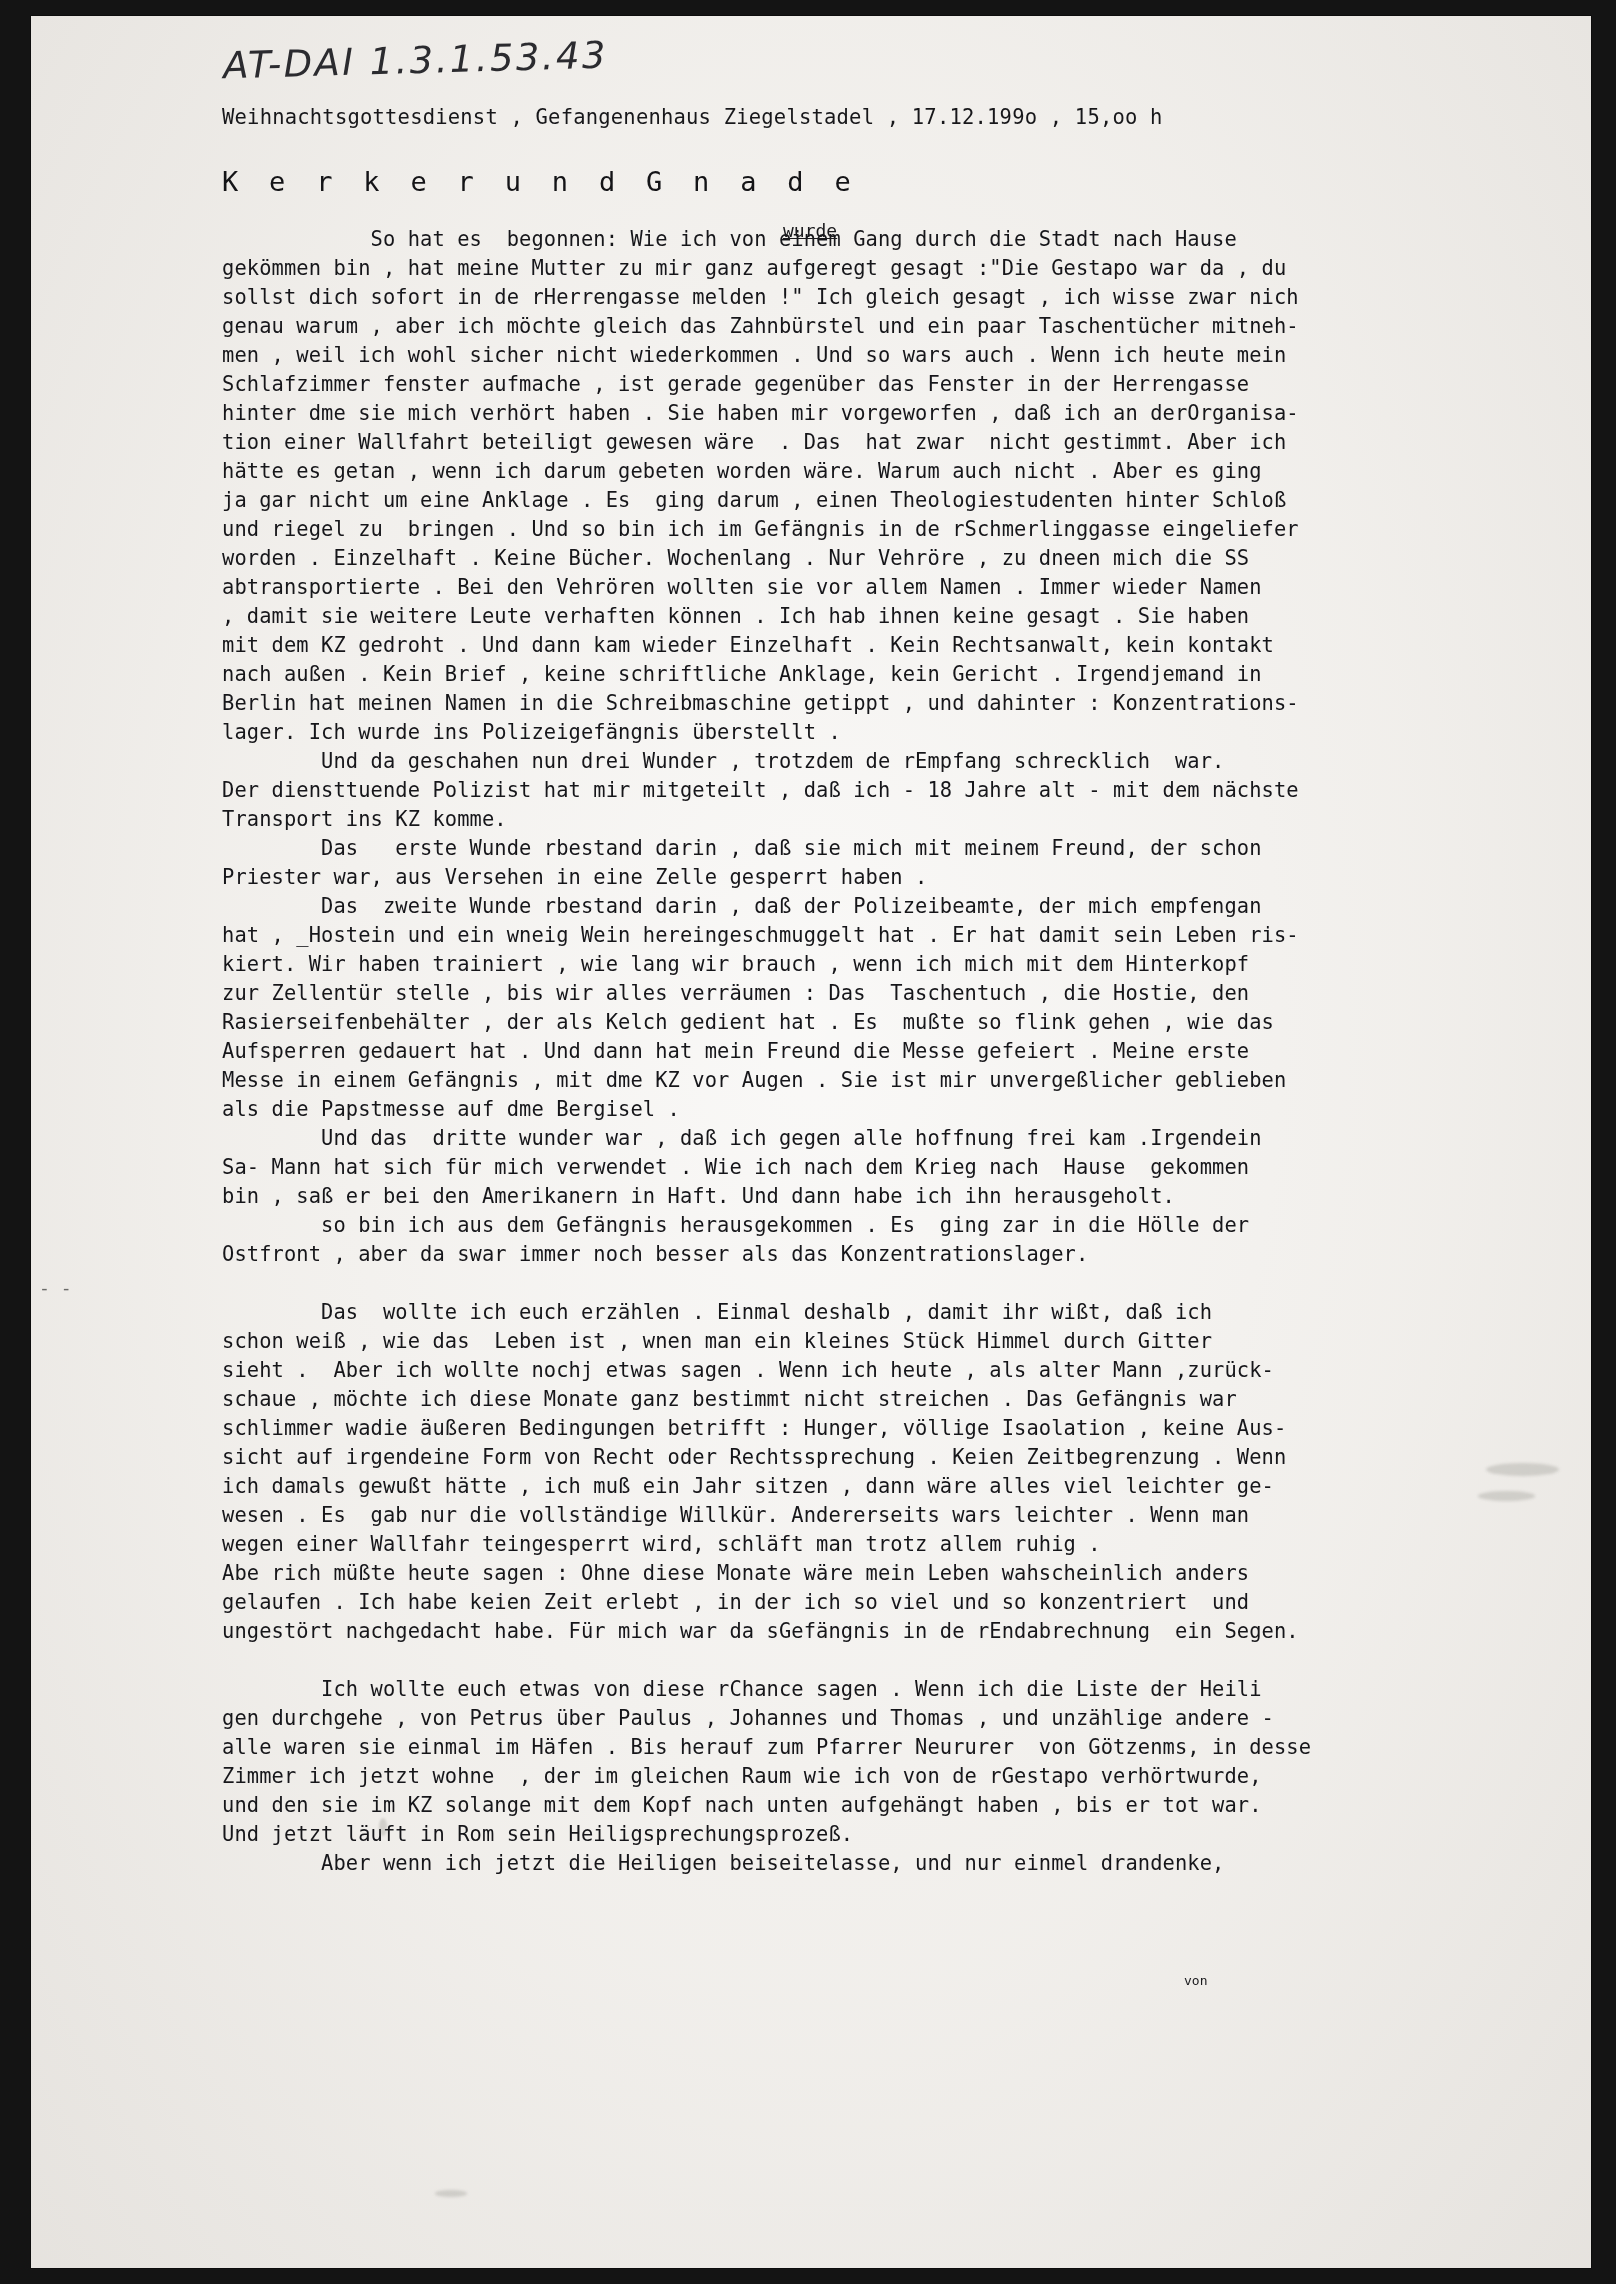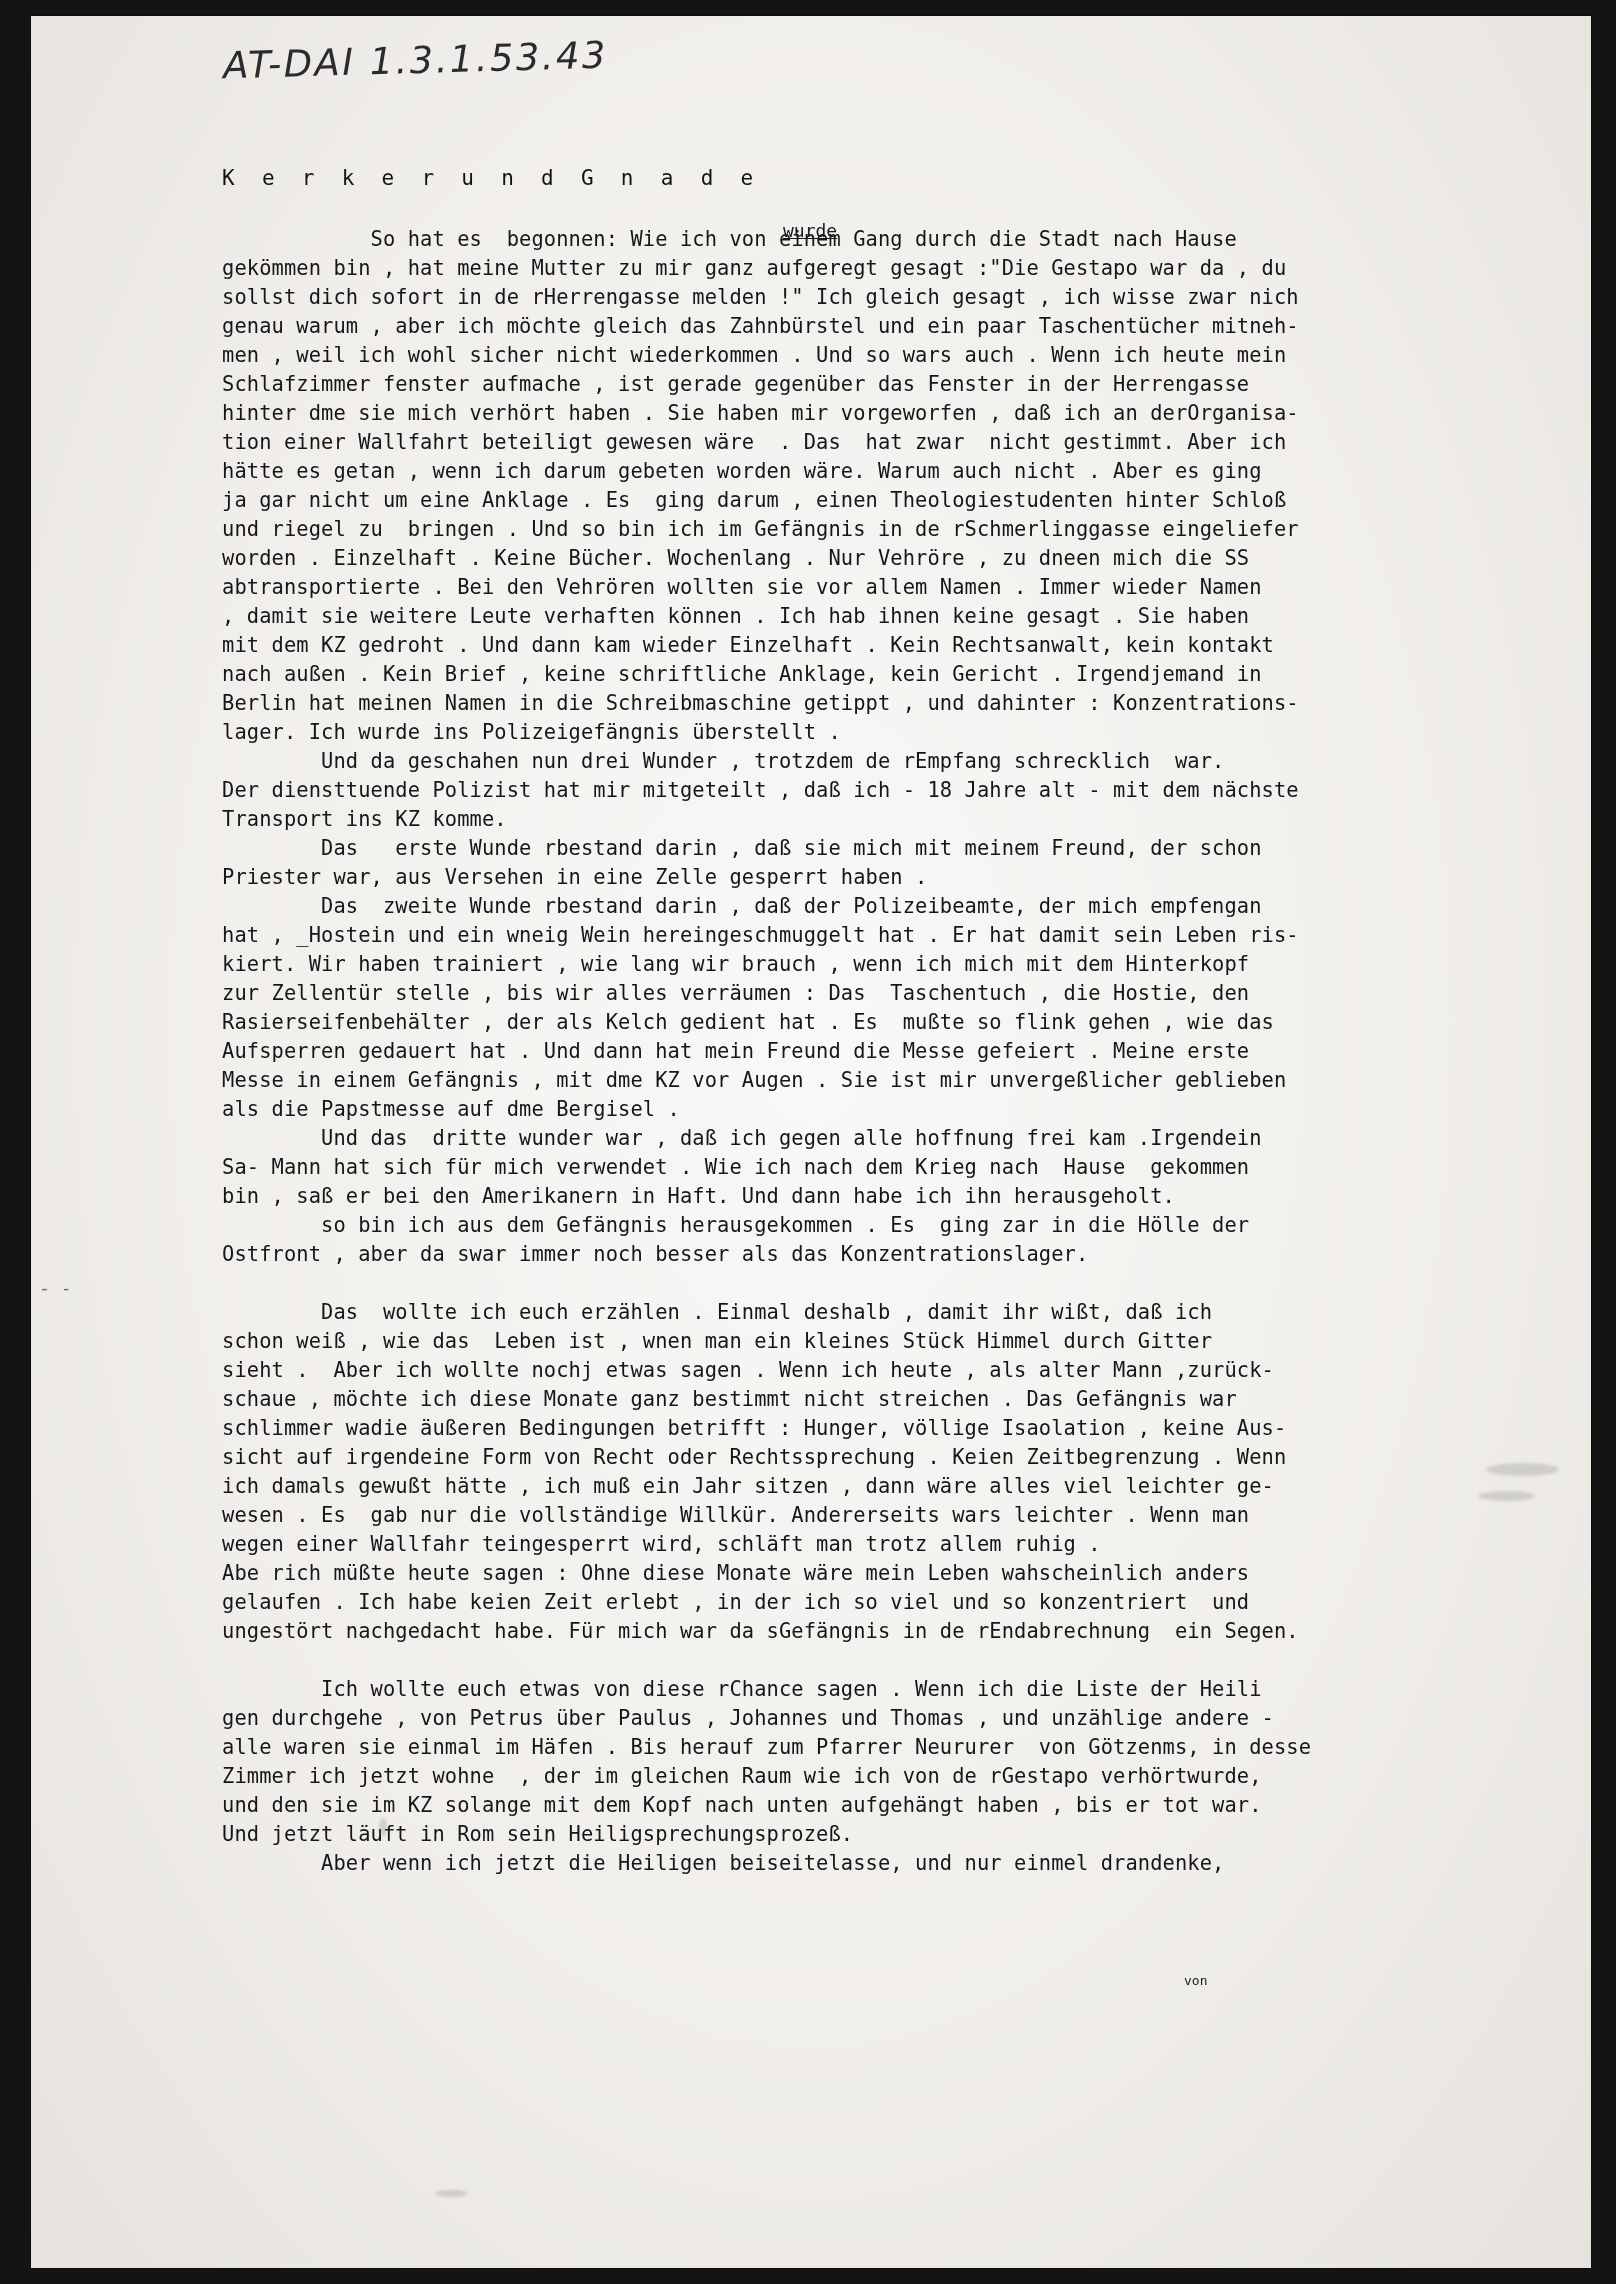--- a/index.html
+++ b/index.html
@@ -55,21 +55,21 @@
     line-height: 29px;
     color: #17171a;
     letter-spacing: 0.2px;
     white-space: pre-wrap;
   }
   .headline {
     position: absolute;
     left: 191px;
     top: 150px;
     font-family: "DejaVu Sans Mono", monospace;
-    font-size: 21px;
+    font-size: 27px;
     letter-spacing: 7.3px;
     color: #141417;
     white-space: nowrap;
   }
   .bodytext {
     position: absolute;
     left: 191px;
     top: 209px;
     width: 1398px;
     font-family: "DejaVu Sans Mono", monospace;
@@ -99,20 +99,21 @@
     font-size: 18px;
   }
 </style>
 </head>
 <body>
 
 <div id="page">
 
   <div class="handwriting">AT-DAI 1.3.1.53.43</div>
 
+  <div class="typed">Weihnachtsgottesdienst , Gefangenenhaus Ziegelstadel , 17.12.199o , 15,oo h</div>
 
   <div class="headline">K e r k e r   u n d   G n a d e</div>
 
   <div class="bodytext">            So hat es  begonnen: Wie ich von einem Gang durch die Stadt nach Hause
 gekömmen bin , hat meine Mutter zu mir ganz aufgeregt gesagt :"Die Gestapo war da , du
 sollst dich sofort in de rHerrengasse melden !" Ich gleich gesagt , ich wisse zwar nich
 genau warum , aber ich möchte gleich das Zahnbürstel und ein paar Taschentücher mitneh-
 men , weil ich wohl sicher nicht wiederkommen . Und so wars auch . Wenn ich heute mein
 Schlafzimmer fenster aufmache , ist gerade gegenüber das Fenster in der Herrengasse
 hinter dme sie mich verhört haben . Sie haben mir vorgeworfen , daß ich an derOrganisa-

